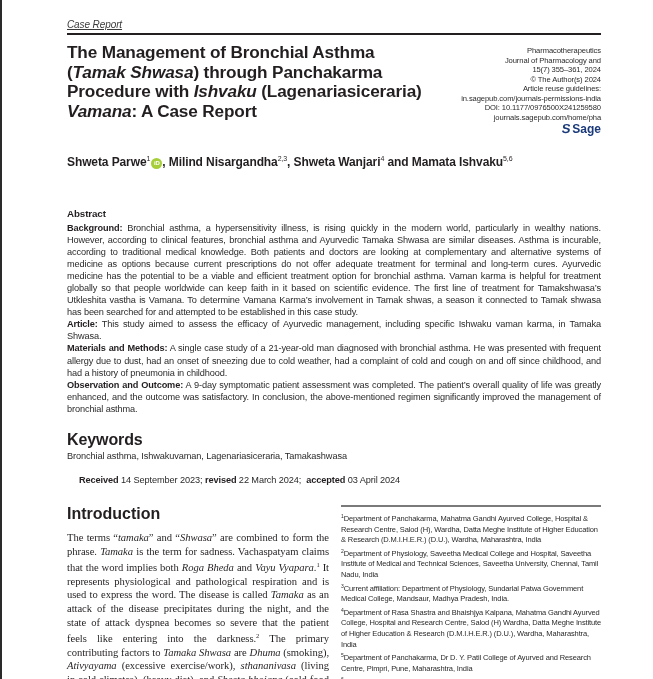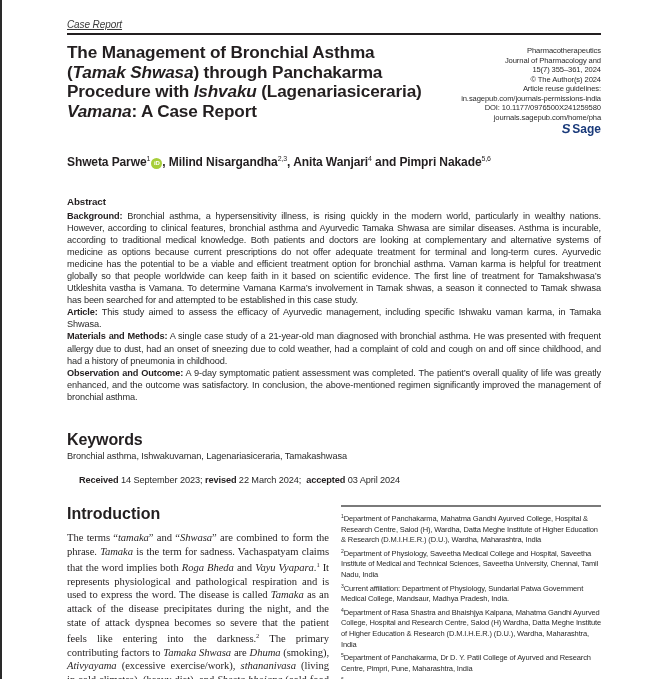--- a/index.html
+++ b/index.html
@@ -44,21 +44,21 @@
     white-space: nowrap;
   }
   .authors sup { font-size: 7px; font-weight: normal; vertical-align: 5px; }
   .orcid {
     display: inline-block; width: 11px; height: 11px; border-radius: 50%; background: #a6ce39;
     color: #fff; font-size: 6px; font-weight: bold; text-align: center; line-height: 11px;
     vertical-align: 1px; margin-left: 1px;
   }
 
   .abstract {
-    position: absolute; left: 67px; top: 196px; width: 534px;
+    position: absolute; left: 67px; top: 208px; width: 534px;
     font-size: 9.2px; line-height: 12.05px; color: #2a2a2a; text-align: justify;
     letter-spacing: -0.12px;
   }
   .abstract h3 {
     margin: 0 0 2px 0; font-size: 9.8px; font-weight: bold; color: #231f20; line-height: 12px;
   }
   .abstract p { margin: 0; }
   .abstract b { color: #231f20; }
 
   .keywords {
@@ -116,21 +116,21 @@
   <div>in.sagepub.com/journals-permissions-india</div>
   <div>DOI: 10.1177/0976500X241259580</div>
   <div>journals.sagepub.com/home/pha</div>
 </div>
 <div class="sage-logo">
   <span class="s-mark">S</span>
   <span>Sage</span>
 </div>
 
 <div class="authors">
-  <span>Shweta Parwe</span><sup>1</sup><span class="orcid">iD</span><span>, </span><span>Milind Nisargandha</span><sup>2,3</sup><span>, </span><span>Anita Wanjari</span><sup>4</sup><span style="white-space:pre;"> and </span><span>Pimpri Nakade</span><sup>5,6</sup>
+  <span>Shweta Parwe</span><sup>1</sup><span class="orcid">iD</span><span>, </span><span>Milind Nisargandha</span><sup>2,3</sup><span>, </span><span>Shweta Wanjari</span><sup>4</sup><span style="white-space:pre;"> and </span><span>Mamata Ishvaku</span><sup>5,6</sup>
 </div>
 
 <div class="abstract">
   <h3>Abstract</h3>
   <p><b>Background:</b><span> Bronchial asthma, a hypersensitivity illness, is rising quickly in the modern world, particularly in wealthy nations. However, according to clinical features, bronchial asthma and Ayurvedic Tamaka Shwasa are similar diseases. Asthma is incurable, according to traditional medical knowledge. Both patients and doctors are looking at complementary and alternative systems of medicine as options because current prescriptions do not offer adequate treatment for terminal and long-term cures. Ayurvedic medicine has the potential to be a viable and efficient treatment option for bronchial asthma. Vaman karma is helpful for treatment globally so that people worldwide can keep faith in it based on scientific evidence. The first line of treatment for Tamakshwasa’s Utkleshita vastha is Vamana. To determine Vamana Karma’s involvement in Tamak shwas, a season it connected to Tamak shwasa has been searched for and attempted to be established in this case study.</span></p>
   <p><b>Article:</b><span> This study aimed to assess the efficacy of Ayurvedic management, including specific Ishwaku vaman karma, in Tamaka Shwasa.</span></p>
   <p><b>Materials and Methods:</b><span> A single case study of a 21-year-old man diagnosed with bronchial asthma. He was presented with frequent allergy due to dust, had an onset of sneezing due to cold weather, had a complaint of cold and cough on and off since childhood, and had a history of pneumonia in childhood.</span></p>
   <p><b>Observation and Outcome:</b><span> A 9-day symptomatic patient assessment was completed. The patient’s overall quality of life was greatly enhanced, and the outcome was satisfactory. In conclusion, the above-mentioned regimen significantly improved the management of bronchial asthma.</span></p>
 </div>
 

